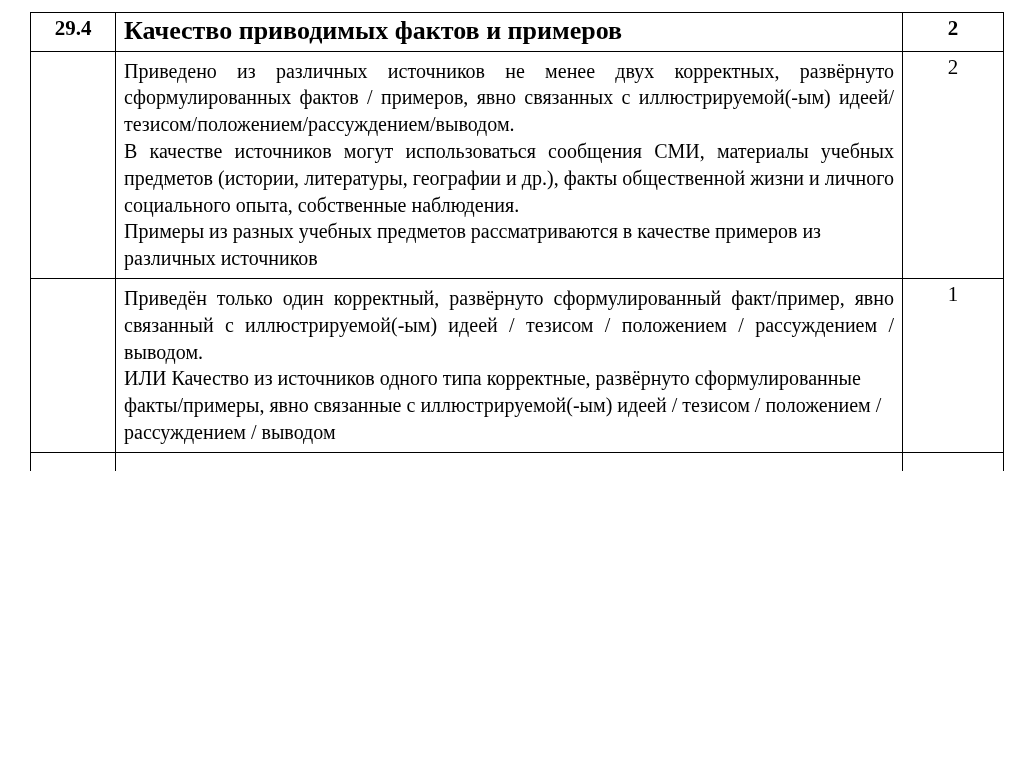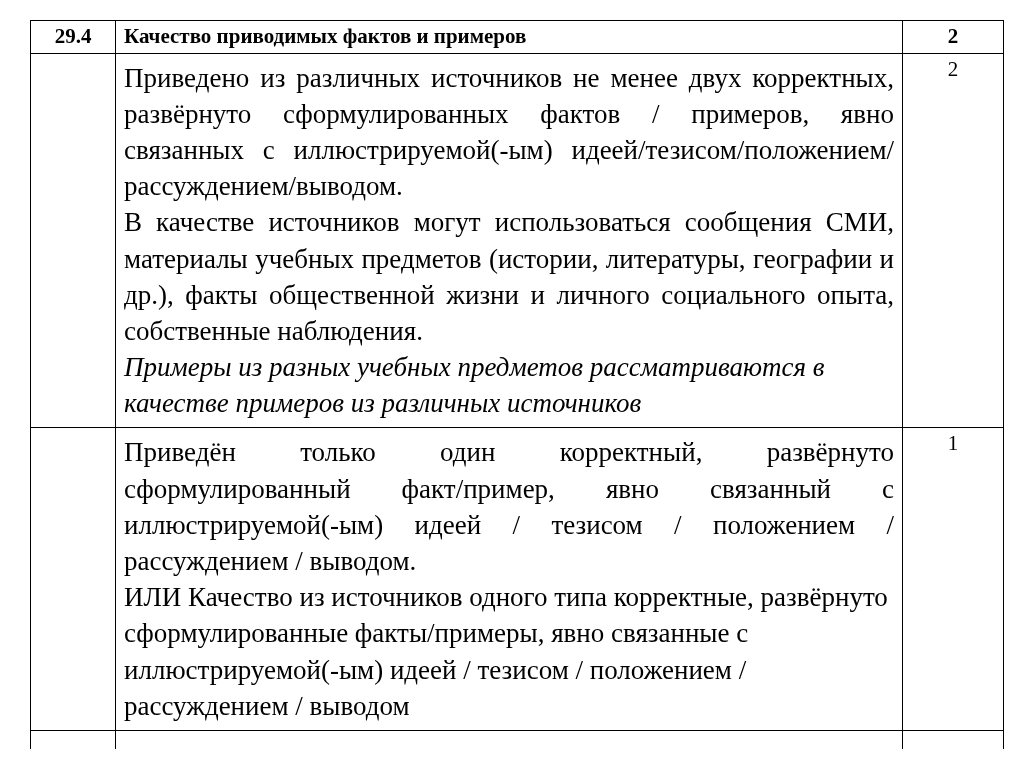--- a/index.html
+++ b/index.html
@@ -16,21 +16,21 @@
   }
   .page {
     position: relative;
     width: 1024px;
     height: 767px;
     background: #ffffff;
   }
   .criteria-table {
     position: absolute;
     left: 30px;
-    top: 20px;
+    top: 12px;
     width: 964px;
     border-collapse: collapse;
     table-layout: fixed;
   }
   .criteria-table td {
     border: 1px solid #000000;
     vertical-align: top;
     padding: 3px 8px 4px 8px;
   }
   .col-code {
@@ -44,37 +44,36 @@
     width: 770px;
   }
   .col-score {
     width: 84px;
     text-align: center;
     font-size: 21px;
     line-height: 1.18;
   }
   .header-row .col-text {
     font-weight: bold;
-    font-size: 21px;
+    font-size: 26px;
     line-height: 1.18;
     padding-top: 3px;
   }
   .header-row .col-score {
     font-weight: bold;
   }
   .body-cell p {
     margin: 0;
-    font-size: 27px;
+    font-size: 20px;
     line-height: 1.34;
     text-align: justify;
     text-justify: inter-word;
     hyphens: none;
   }
   .body-cell p.italic {
-    font-style: italic;
   }
   .body-cell p.last-line {
     text-align: left;
   }
   .score-cell {
     font-size: 21px;
     padding-top: 4px;
   }
   .row-2 .body-cell,
   .row-1 .body-cell {

